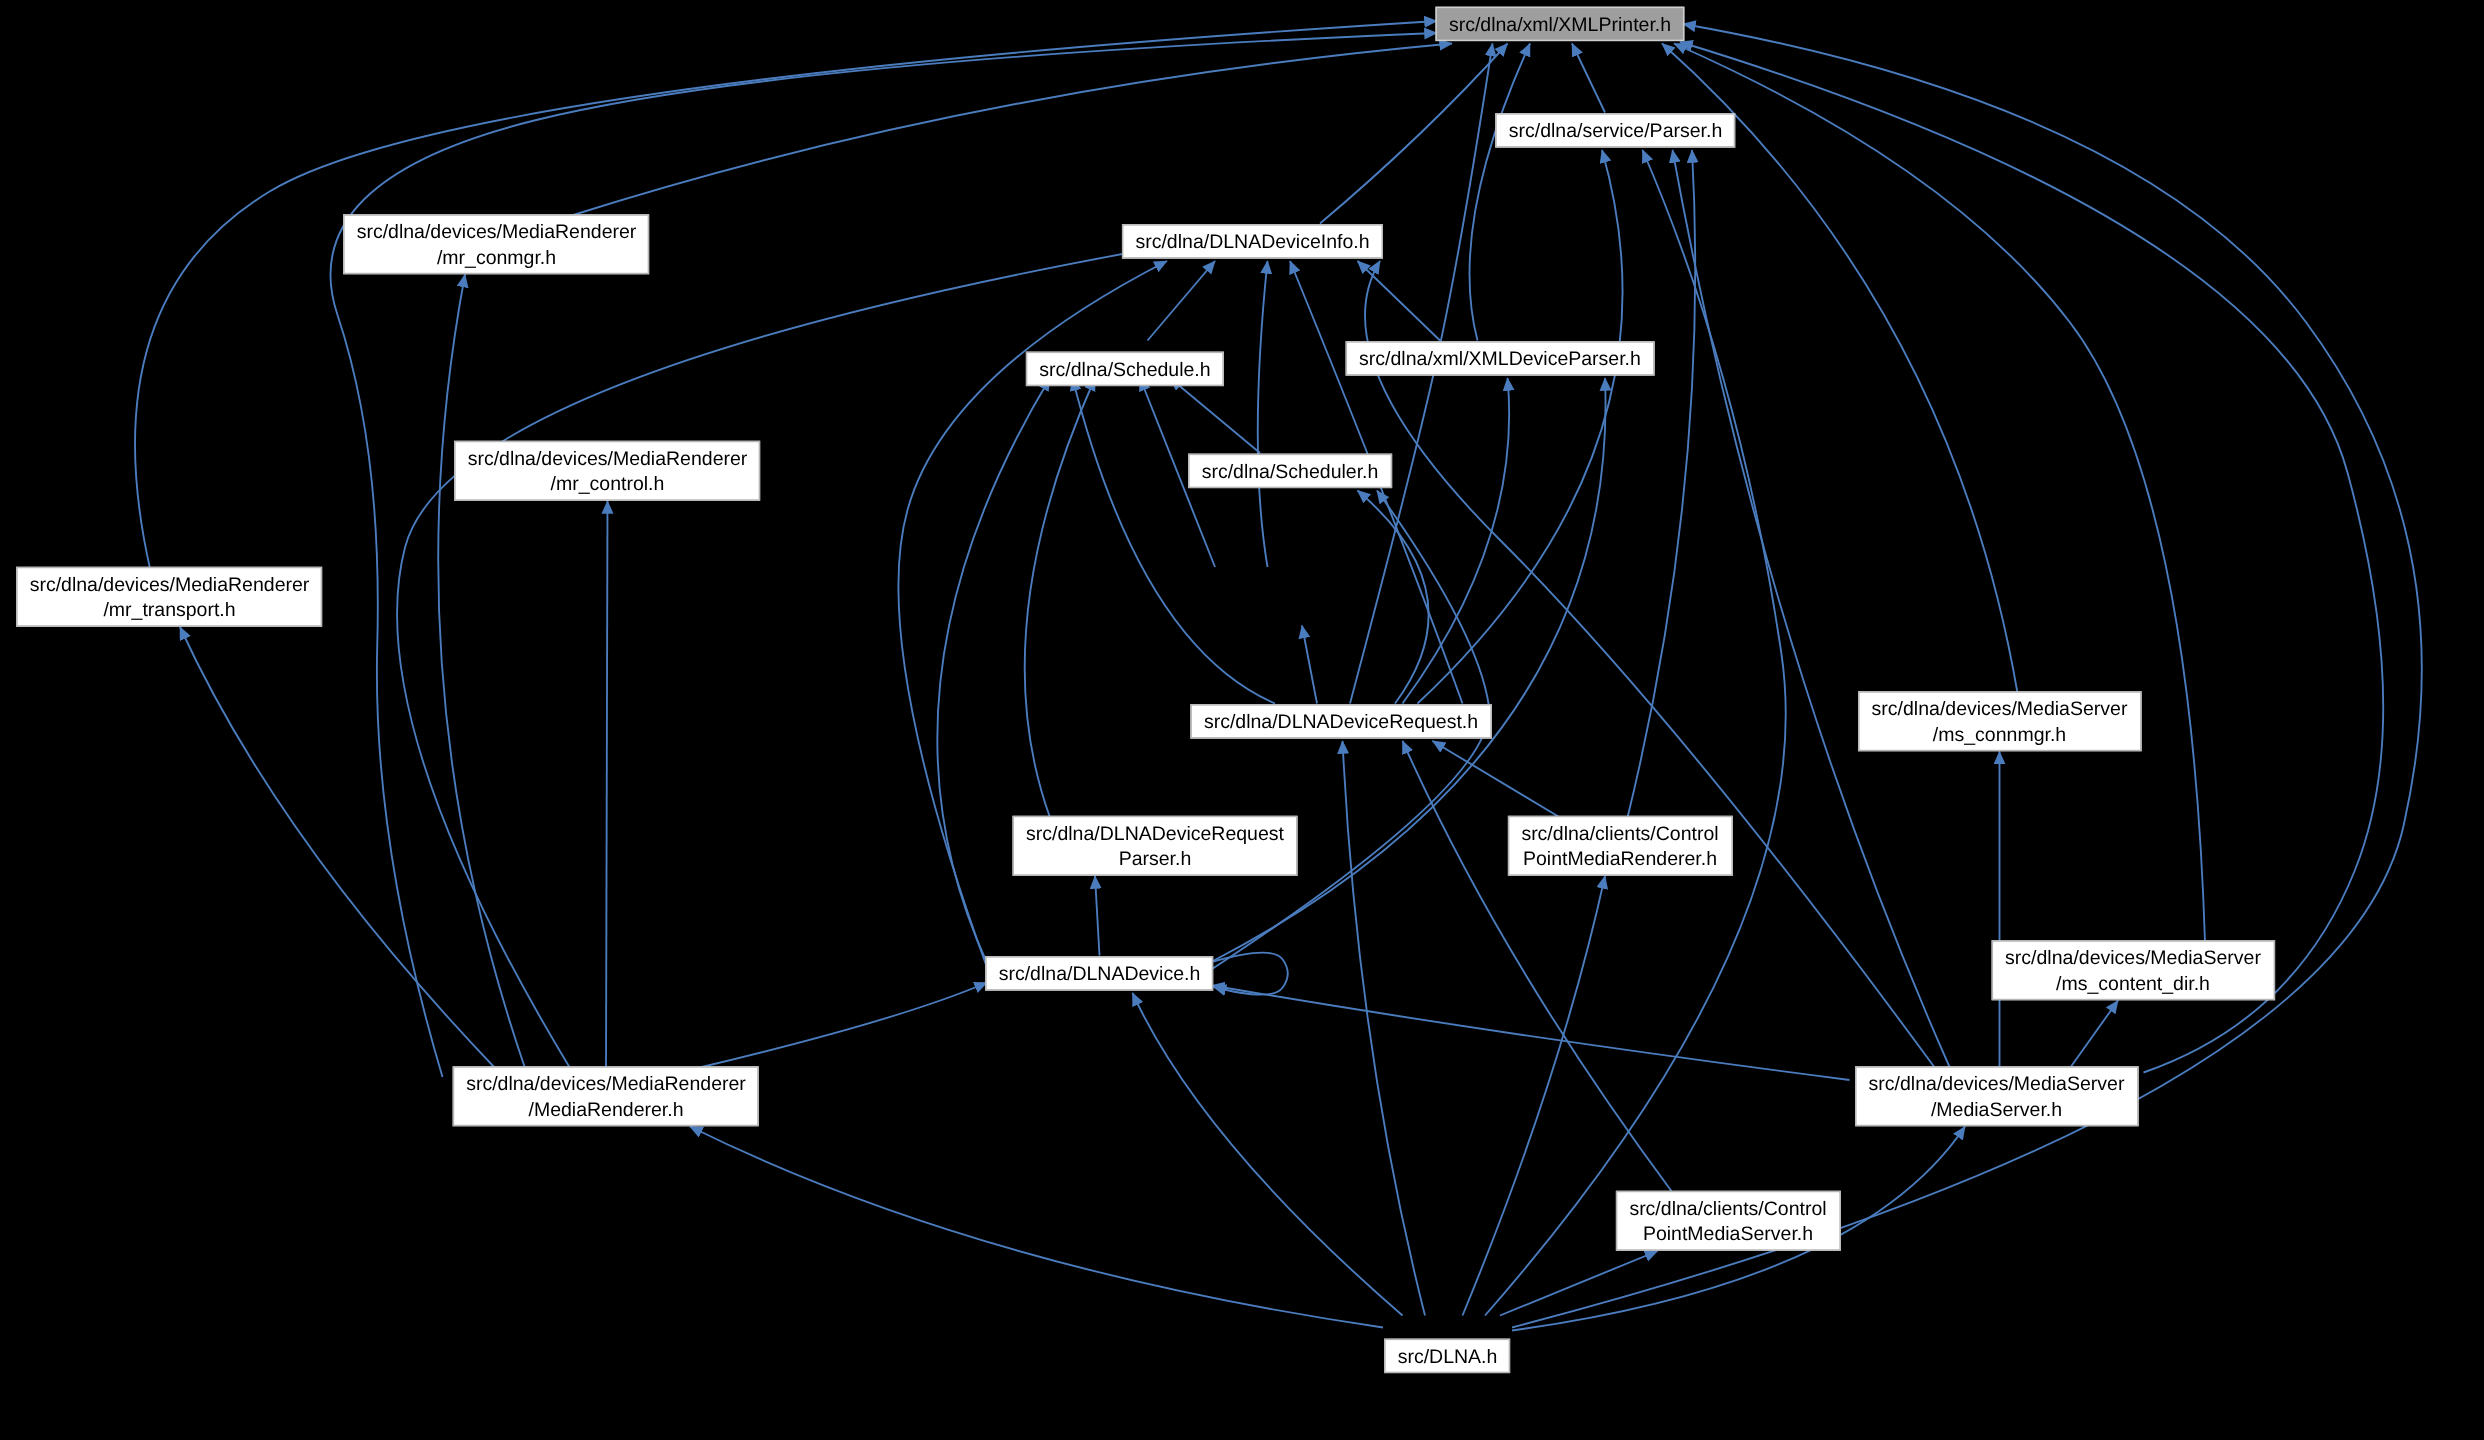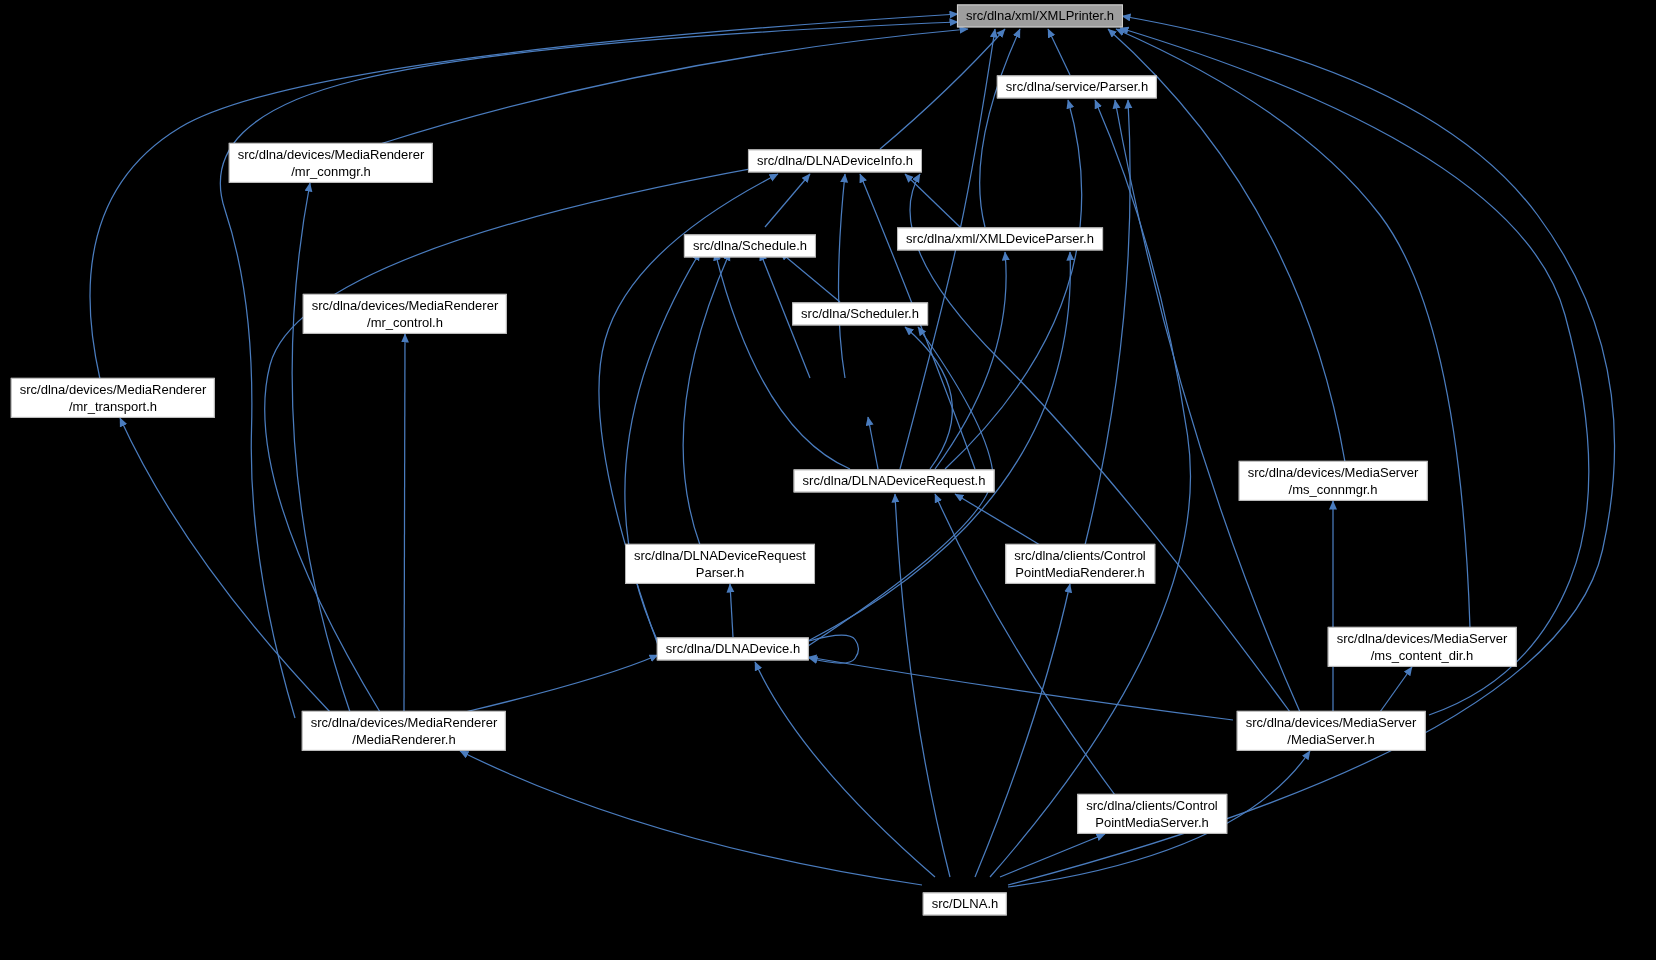--- a/index.html
+++ b/index.html
@@ -116,21 +116,21 @@
       <div class="node" style="left: 750px; top: 246px;">src/dlna/Schedule.h</div>
       <div class="node" style="left: 1000px; top: 239px;">src/dlna/xml/XMLDeviceParser.h</div>
       <div class="node" style="left: 405px; top: 314px;">src/dlna/devices/MediaRenderer
 /mr_control.h</div>
       <div class="node" style="left: 860px; top: 314px;">src/dlna/Scheduler.h</div>
       <div class="node" style="left: 113px; top: 398px;">src/dlna/devices/MediaRenderer
 /mr_transport.h</div>
       <div class="node" style="left: 894px; top: 481px;">src/dlna/DLNADeviceRequest.h</div>
       <div class="node" style="left: 1333px; top: 481px;">src/dlna/devices/MediaServer
 /ms_connmgr.h</div>
-      <div class="node" style="left: 720px; top: 564px;">src/dlna/DLNADeviceRequest
+      <div class="node" style="left: 770px; top: 564px;">src/dlna/DLNADeviceRequest
 Parser.h</div>
       <div class="node" style="left: 1080px; top: 564px;">src/dlna/clients/Control
 PointMediaRenderer.h</div>
       <div class="node" style="left: 733px; top: 649px;">src/dlna/DLNADevice.h</div>
       <div class="node" style="left: 1422px; top: 647px;">src/dlna/devices/MediaServer
 /ms_content_dir.h</div>
       <div class="node" style="left: 404px; top: 731px;">src/dlna/devices/MediaRenderer
 /MediaRenderer.h</div>
       <div class="node" style="left: 1331px; top: 731px;">src/dlna/devices/MediaServer
 /MediaServer.h</div>

